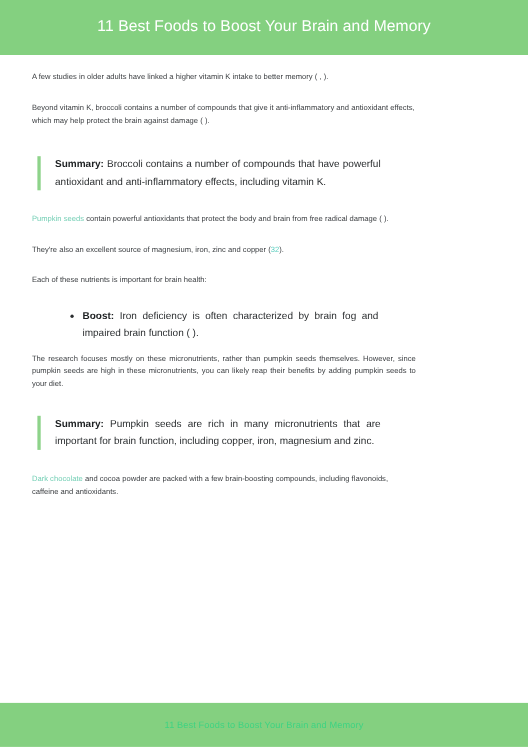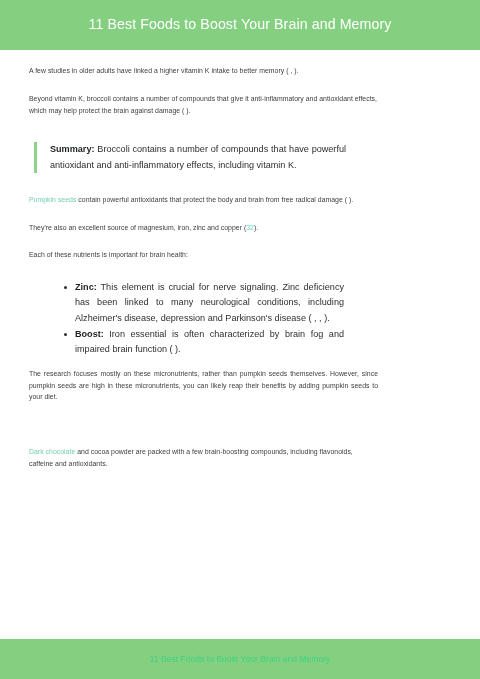--- a/index.html
+++ b/index.html
@@ -177,30 +177,32 @@
 
     <p class="body-text"><span>They're also an excellent source of magnesium, iron, zinc and copper (</span><a class="ref-link" href="#">32</a><span>).</span></p>
 
     <div class="sp-16"></div>
 
     <p class="body-text">Each of these nutrients is important for brain health:</p>
 
     <div class="sp-19"></div>
 
     <ul class="nutrient-list">
-      <li><span class="nutrient-name">Zinc:</span><span> This element is crucial for nerve signaling. Zinc deficiency has been linked to many neurological conditions, including Alzheimer's disease, depression and Parkinson's disease ( , , ).</span></li>
-      <li><span class="nutrient-name">Boost:</span><span> Iron essential is often characterized by brain fog and impaired brain function ( ).</span></li>
+      <li><span class="nutrient-name">Boost:</span><span> Iron deficiency is often characterized by brain fog and impaired brain function ( ).</span></li>
     </ul>
 
     <div class="sp-10"></div>
 
     <p class="body-text justified">The research focuses mostly on these micronutrients, rather than pumpkin seeds themselves. However, since pumpkin seeds are high in these micronutrients, you can likely reap their benefits by adding pumpkin seeds to your diet.</p>
 
     <div class="sp-23"></div>
 
+    <div class="summary-box">
+      <p class="summary-text"><span class="summary-label">Summary:</span><span> Pumpkin seeds are rich in many micronutrients that are important for brain function, including copper, iron, magnesium and zinc.</span></p>
+    </div>
 
     <div class="sp-21"></div>
 
     <p class="body-text"><a class="inline-link" href="#">Dark chocolate</a><span> and cocoa powder are packed with a few brain-boosting compounds, including flavonoids, caffeine and antioxidants.</span></p>
 
   </div>
 
   <div class="footer-band">
     <div class="footer-title">11 Best Foods to Boost Your Brain and Memory</div>
   </div>

